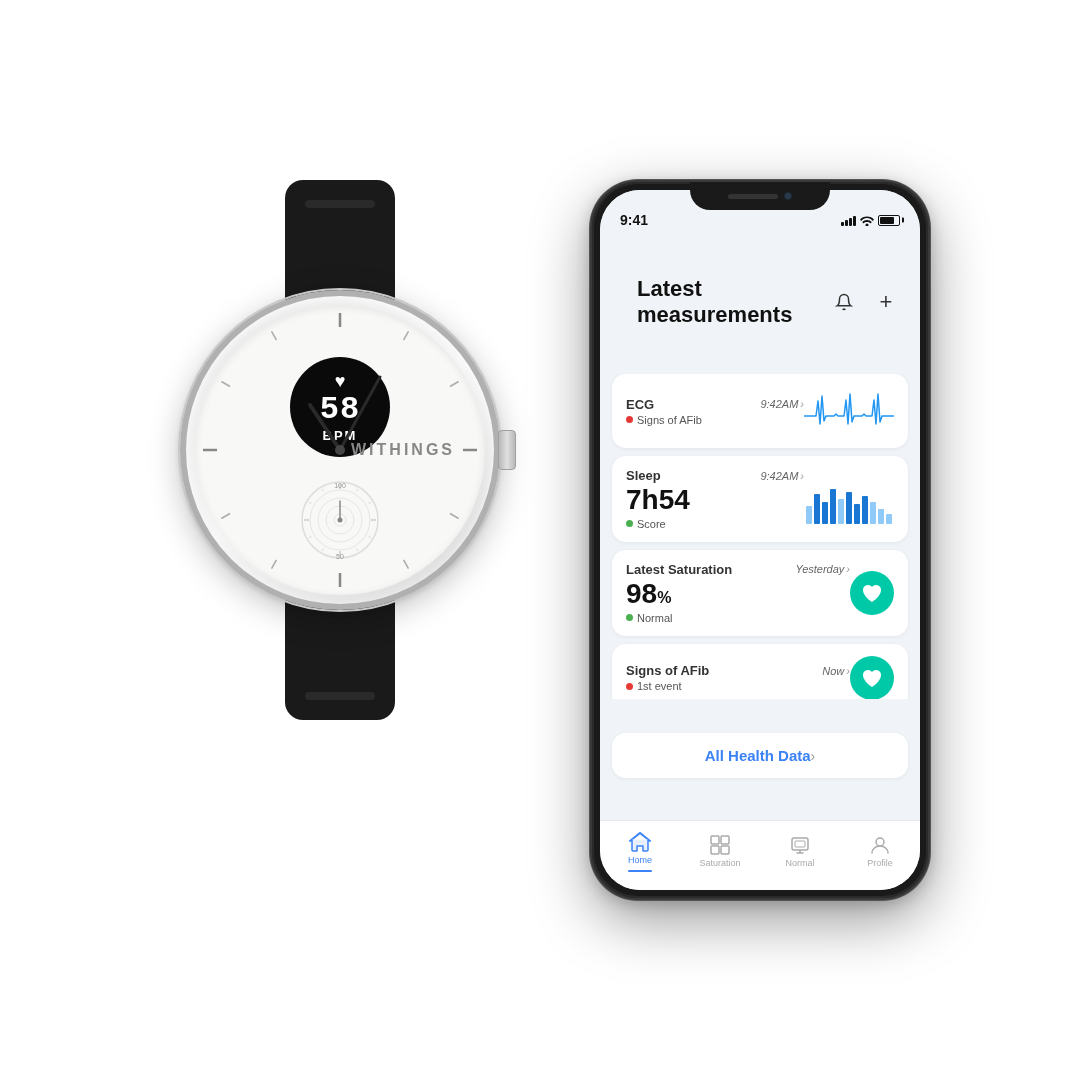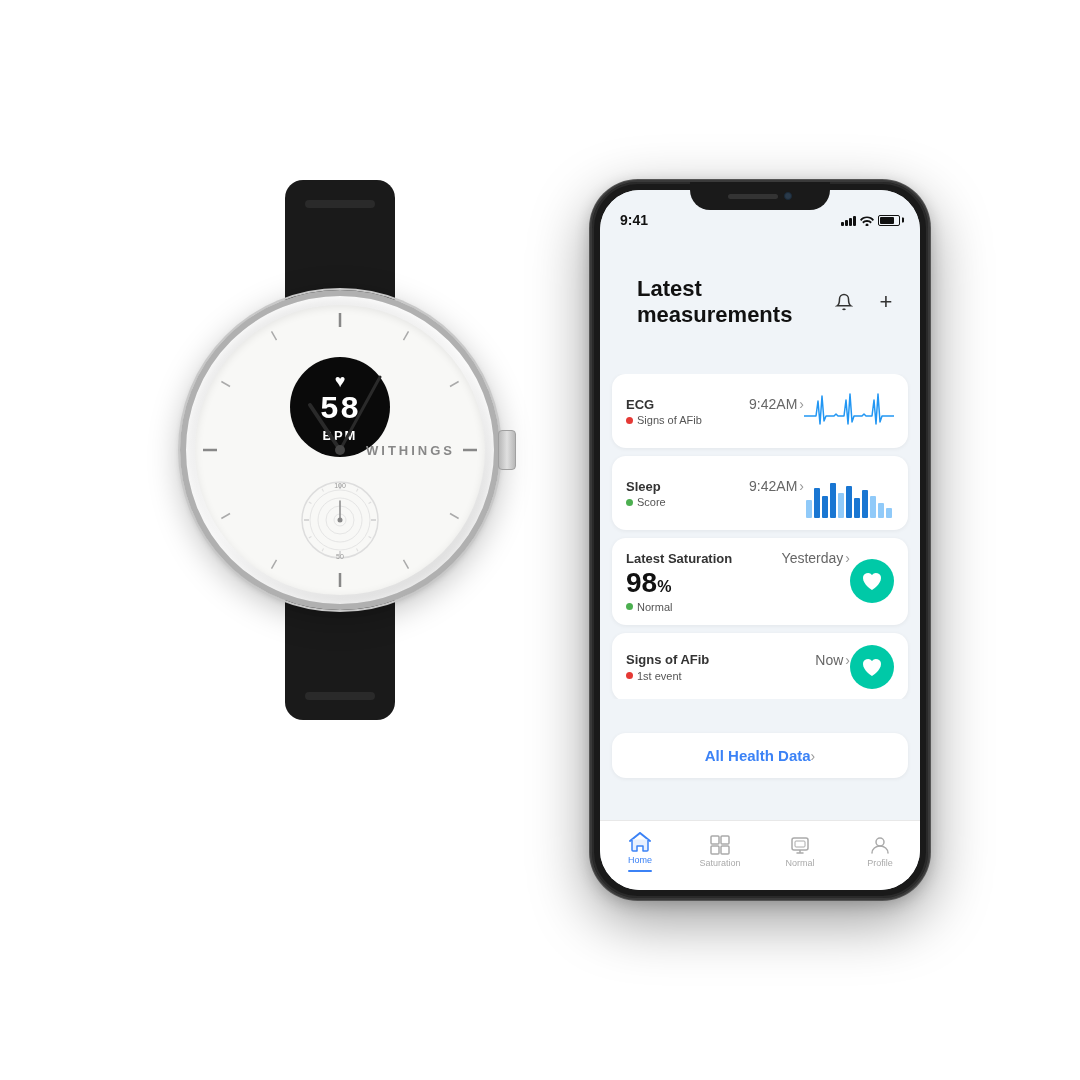--- a/index.html
+++ b/index.html
@@ -135,21 +135,21 @@
       font-weight: 600;
       letter-spacing: 2px;
     }
 
     
     .withings-text {
       position: absolute;
       right: 30px;
       top: 50%;
       transform: translateY(-50%);
-      font-size: 13px;
+      font-size: 16px;
       font-weight: 600;
       letter-spacing: 3px;
       color: #888;
     }
 
     .watch-band-bottom {
       width: 110px;
       height: 120px;
       background: #1a1a1a;
       border-radius: 0 0 18px 18px;
@@ -353,25 +353,26 @@
       margin-bottom: 2px;
     }
 
     .card-label {
       font-size: 13px;
       font-weight: 600;
       color: #333;
     }
 
     .card-time {
-      font-size: 14px;
+      font-size: 11px;
       color: #666;
       display: flex;
       align-items: flex-start;
       gap: 2px;
+      font-style: italic;
     }
 
     .card-value {
       font-size: 28px;
       font-weight: 700;
       color: #111;
       line-height: 1.1;
     }
     .card-value .unit {
       font-size: 16px;
@@ -622,20 +623,23 @@
         </div>
 
         <div class="card">
           <div class="card-left">
             <div class="card-top-row">
               <span class="card-label">Sleep</span>
               <span class="card-time">
                 9:42AM
                 <span style="color:#999">›</span>
               </span>
+            </div>
+            <div class="card-value">
+              7h<span style="font-size:28px;font-weight:700">54</span>
             </div>
             <div class="card-status">
               <div class="status-dot" style="background:#4caf50"></div>
               <span class="status-text">Score</span>
             </div>
           </div>
 
           <svg width="90" height="50" viewBox="0 0 90 50">
             <rect x="2" y="32" width="6" height="18" fill="#90caf9" rx="1"></rect>
             <rect x="10" y="20" width="6" height="30" fill="#1976d2" rx="1"></rect>

